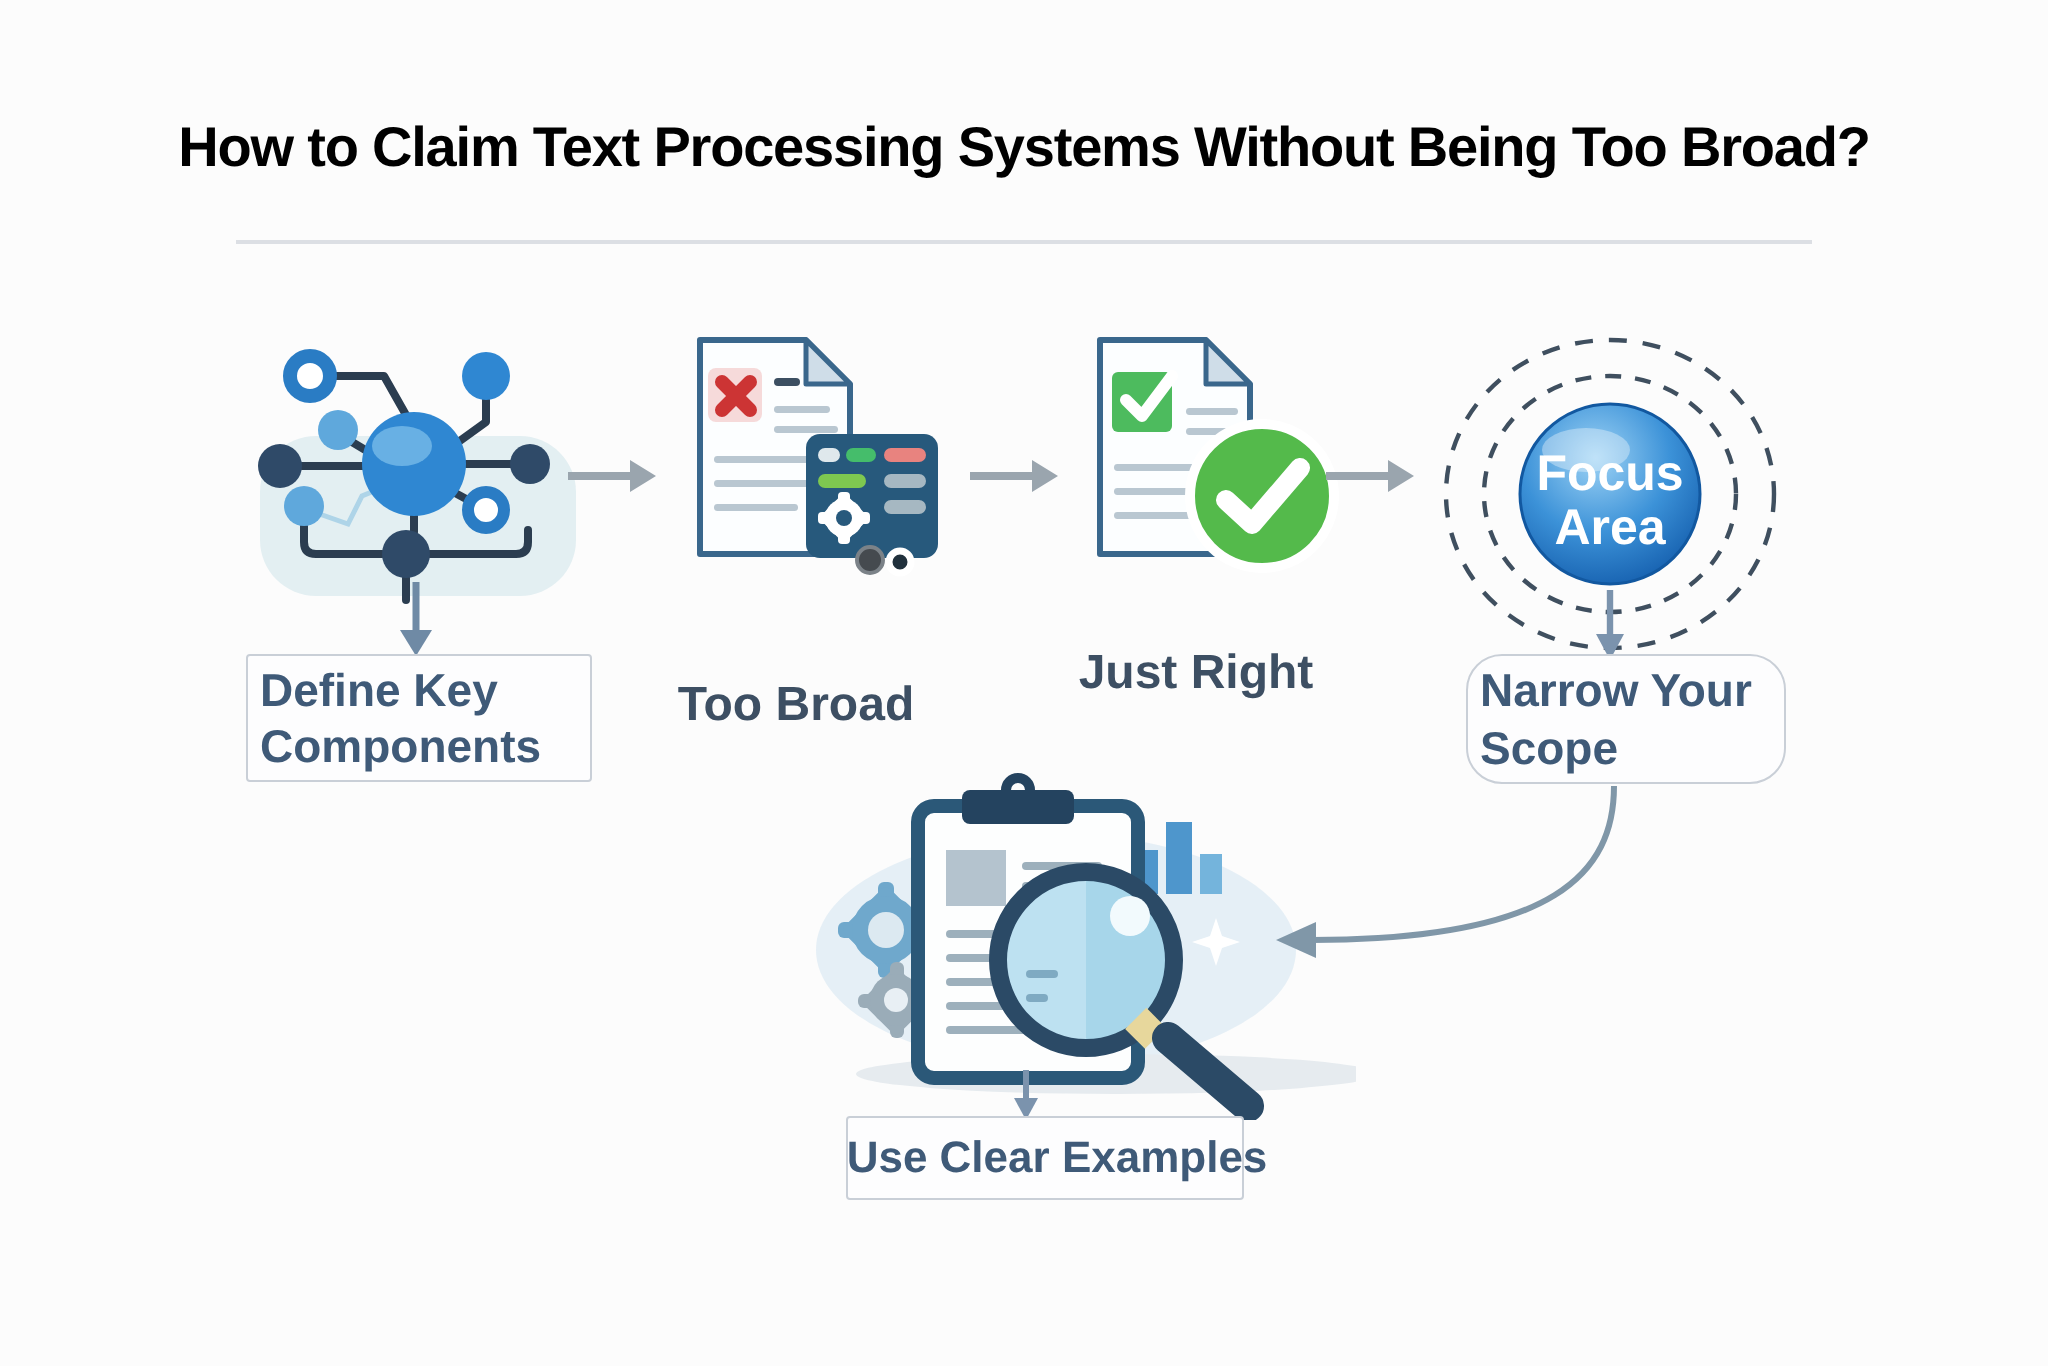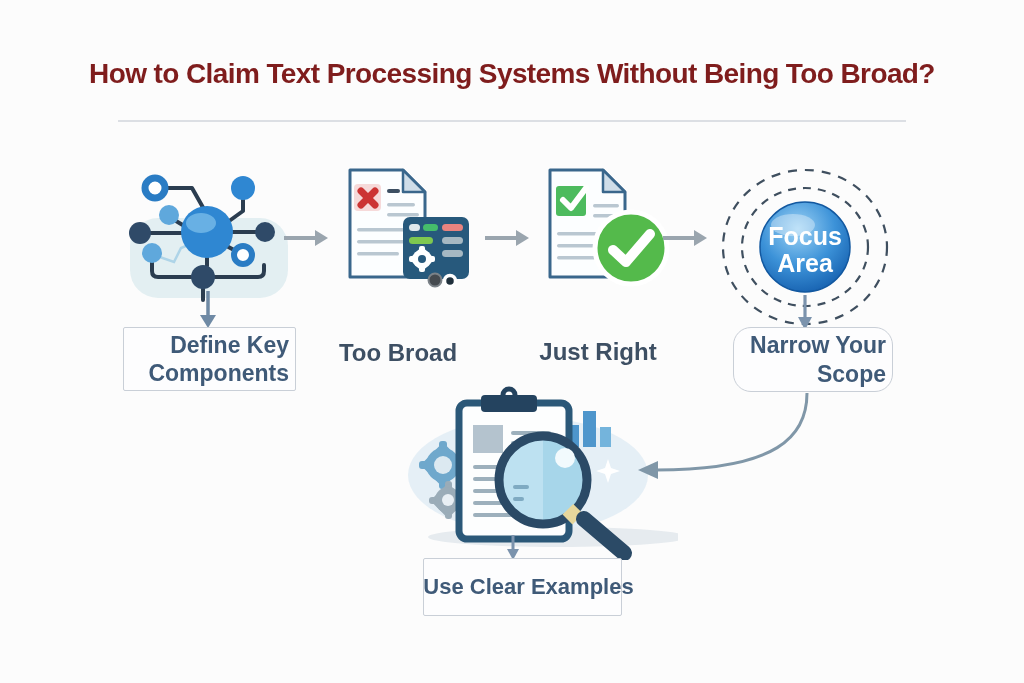--- a/index.html
+++ b/index.html
@@ -5,37 +5,37 @@
   * { margin:0; padding:0; box-sizing:border-box; }
   html,body { background:#ffffff; }
   #canvas {
     position:relative; width:1024px; height:683px;
     background:#fcfcfc; overflow:hidden;
     font-family:"Liberation Sans", sans-serif;
   }
   .title {
     position:absolute; top:58px; left:0; width:100%;
     text-align:center; font-size:28px; font-weight:bold;
-    letter-spacing:-0.6px; color:#7f1d1d;
+    letter-spacing:-0.6px; color:#000000;
   }
   .divider {
     position:absolute; top:120px; left:118px; width:788px; height:2px;
     background:#dcdfe4;
   }
   .abs { position:absolute; }
   .step-label {
     position:absolute; text-align:center; font-size:24px; font-weight:600;
     color:#3d4f63;
     margin-top:32px;
   }
   .label-box {
     position:absolute; display:flex; align-items:center; justify-content:center;
     background:#fdfdfe; border:1.5px solid #c9cfd7; border-radius:2px;
     color:#3f5a78; font-weight:600; font-size:23px; line-height:1.22;
-    text-align:right; padding:4px 6px;
+    text-align:left; padding:4px 6px;
   }
   .label-box.nowrap { white-space:nowrap; font-size:22px; }
   svg text { font-family:"Liberation Sans", sans-serif; }
 </style>
 </head>
 <body>
 
 <div id="canvas">
 
   <div class="title">How to Claim Text Processing Systems Without Being Too Broad?</div>
@@ -154,21 +154,21 @@
     <line x1="100" y1="138" x2="100" y2="162" stroke="#7b93ad" stroke-width="3.2"></line>
     <polygon points="93,160 100,173 107,160" fill="#7b93ad"></polygon>
   </svg>
 
   <svg class="abs" style="left:196px; top:291px;" width="24" height="38" viewBox="0 0 24 38">
     <line x1="12" y1="0" x2="12" y2="26" stroke="#6f8aa5" stroke-width="3.5"></line>
     <polygon points="4,24 12,37 20,24" fill="#6f8aa5"></polygon>
   </svg>
 
   <div class="step-label" style="left:328px; top:307px; width:140px;">Too Broad</div>
-  <div class="step-label" style="left:528px; top:306px; width:140px;">Just Right</div>
+  <div class="step-label" style="left:528px; top:291px; width:140px;">Just Right</div>
 
   <div class="label-box" style="left:123px; top:327px; width:173px; height:64px;">Define Key Components</div>
   <div class="label-box" style="left:733px; top:327px; width:160px; height:65px;border-radius:18px;">Narrow Your Scope</div>
 
   <svg class="abs" style="left:393px; top:385px;" width="285" height="175" viewBox="0 0 285 175">
     <ellipse cx="135" cy="90" rx="120" ry="58" fill="#e0ecf4" opacity="0.85"></ellipse>
     <ellipse cx="165" cy="152" rx="130" ry="10" fill="#e6ebef"></ellipse>
 
     <g>
       <g fill="#6fa8cc">
@@ -225,15 +225,15 @@
   <svg class="abs" style="left:618px; top:391px;" width="200" height="95" viewBox="0 0 200 95">
     <path d="M189,2 C189,45 160,79 38,79" fill="none" stroke="#8097a8" stroke-width="3"></path>
     <polygon points="40,70 20,79 40,88" fill="#8097a8"></polygon>
   </svg>
 
   <svg class="abs" style="left:502px; top:535px;" width="22" height="26" viewBox="0 0 22 26">
     <line x1="11" y1="0" x2="11" y2="16" stroke="#7b93ad" stroke-width="3"></line>
     <polygon points="5,14 11,25 17,14" fill="#7b93ad"></polygon>
   </svg>
 
-  <div class="label-box nowrap" style="left:423px; top:558px; width:199px; height:58px;padding-left:18px;">Use Clear Examples</div>
+  <div class="label-box nowrap" style="left:423px; top:558px; width:199px; height:42px;padding-left:18px;">Use Clear Examples</div>
 
 </div>
 
 </body></html>

